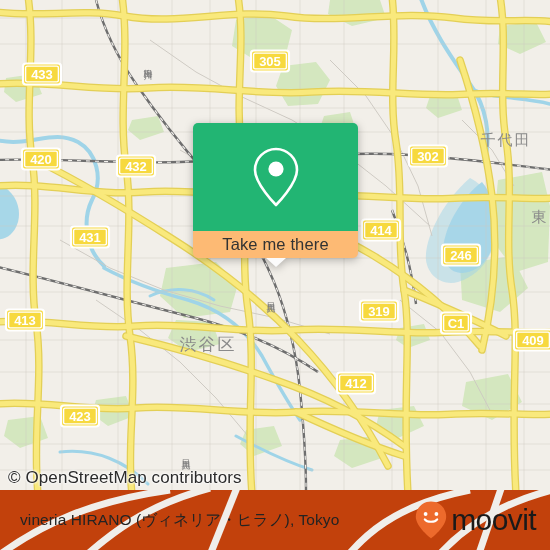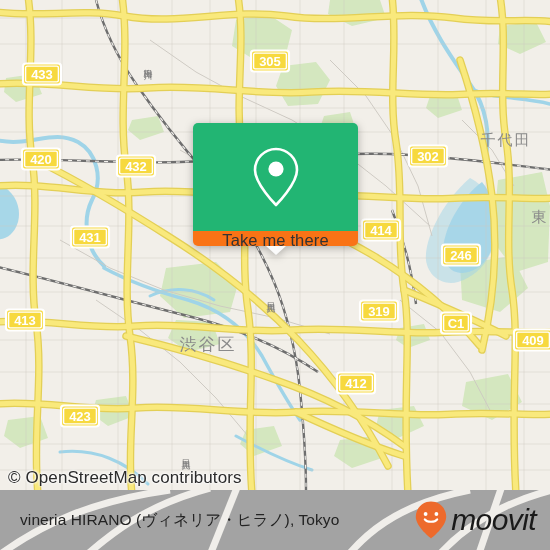--- a/index.html
+++ b/index.html
@@ -31,51 +31,51 @@
     z-index:9;
     filter:drop-shadow(0 2px 4px rgba(0,0,0,.28));
   }
   .card-top{
     height:108px;background:#22b573;
     border-radius:5px 5px 0 0;
     display:flex;align-items:center;justify-content:center;
   }
   .pin-svg{display:block;}
   .card-bottom{
-    height:15px;background:#f97316;
+    height:27px;background:#fdba74;
     border-radius:0 0 5px 5px;
-    display:flex;align-items:flex-start;justify-content:center;
+    display:flex;align-items:center;justify-content:center;
     position:relative;
   }
   .card-bottom span{
     font-size:16.5px;color:#333;letter-spacing:.15px;
   }
   .card-tail{
     position:absolute;left:50%;top:100%;
     width:0;height:0;margin-left:-10px;
     border-left:10px solid transparent;
     border-right:10px solid transparent;
     border-top:9px solid #fbfbfb;
   }
 
   
   .footer{
     position:absolute;left:0;top:490px;width:550px;height:60px;
-    background:#a3a3a3;overflow:hidden;
+    background:#c2410c;overflow:hidden;
   }
   .footer-watermark{position:absolute;left:0;top:-30px;opacity:1;}
   .footer-title{
     position:absolute;left:20px;top:0;height:60px;
     display:flex;align-items:center;
     font-size:15.5px;color:#232323;letter-spacing:.1px;
     white-space:nowrap;z-index:2;
   }
   .brand{
     position:absolute;right:14px;top:0;height:60px;
-    display:flex;align-items:center;gap:3px;z-index:2;font-style:italic;
+    display:flex;align-items:center;gap:3px;z-index:2;
   }
   .brand-word{
     font-size:30px;color:#1a1a1a;letter-spacing:-.6px;
     font-weight:400;line-height:1;
   }
 </style>
 </head>
 <body>
 
 <div id="app">

